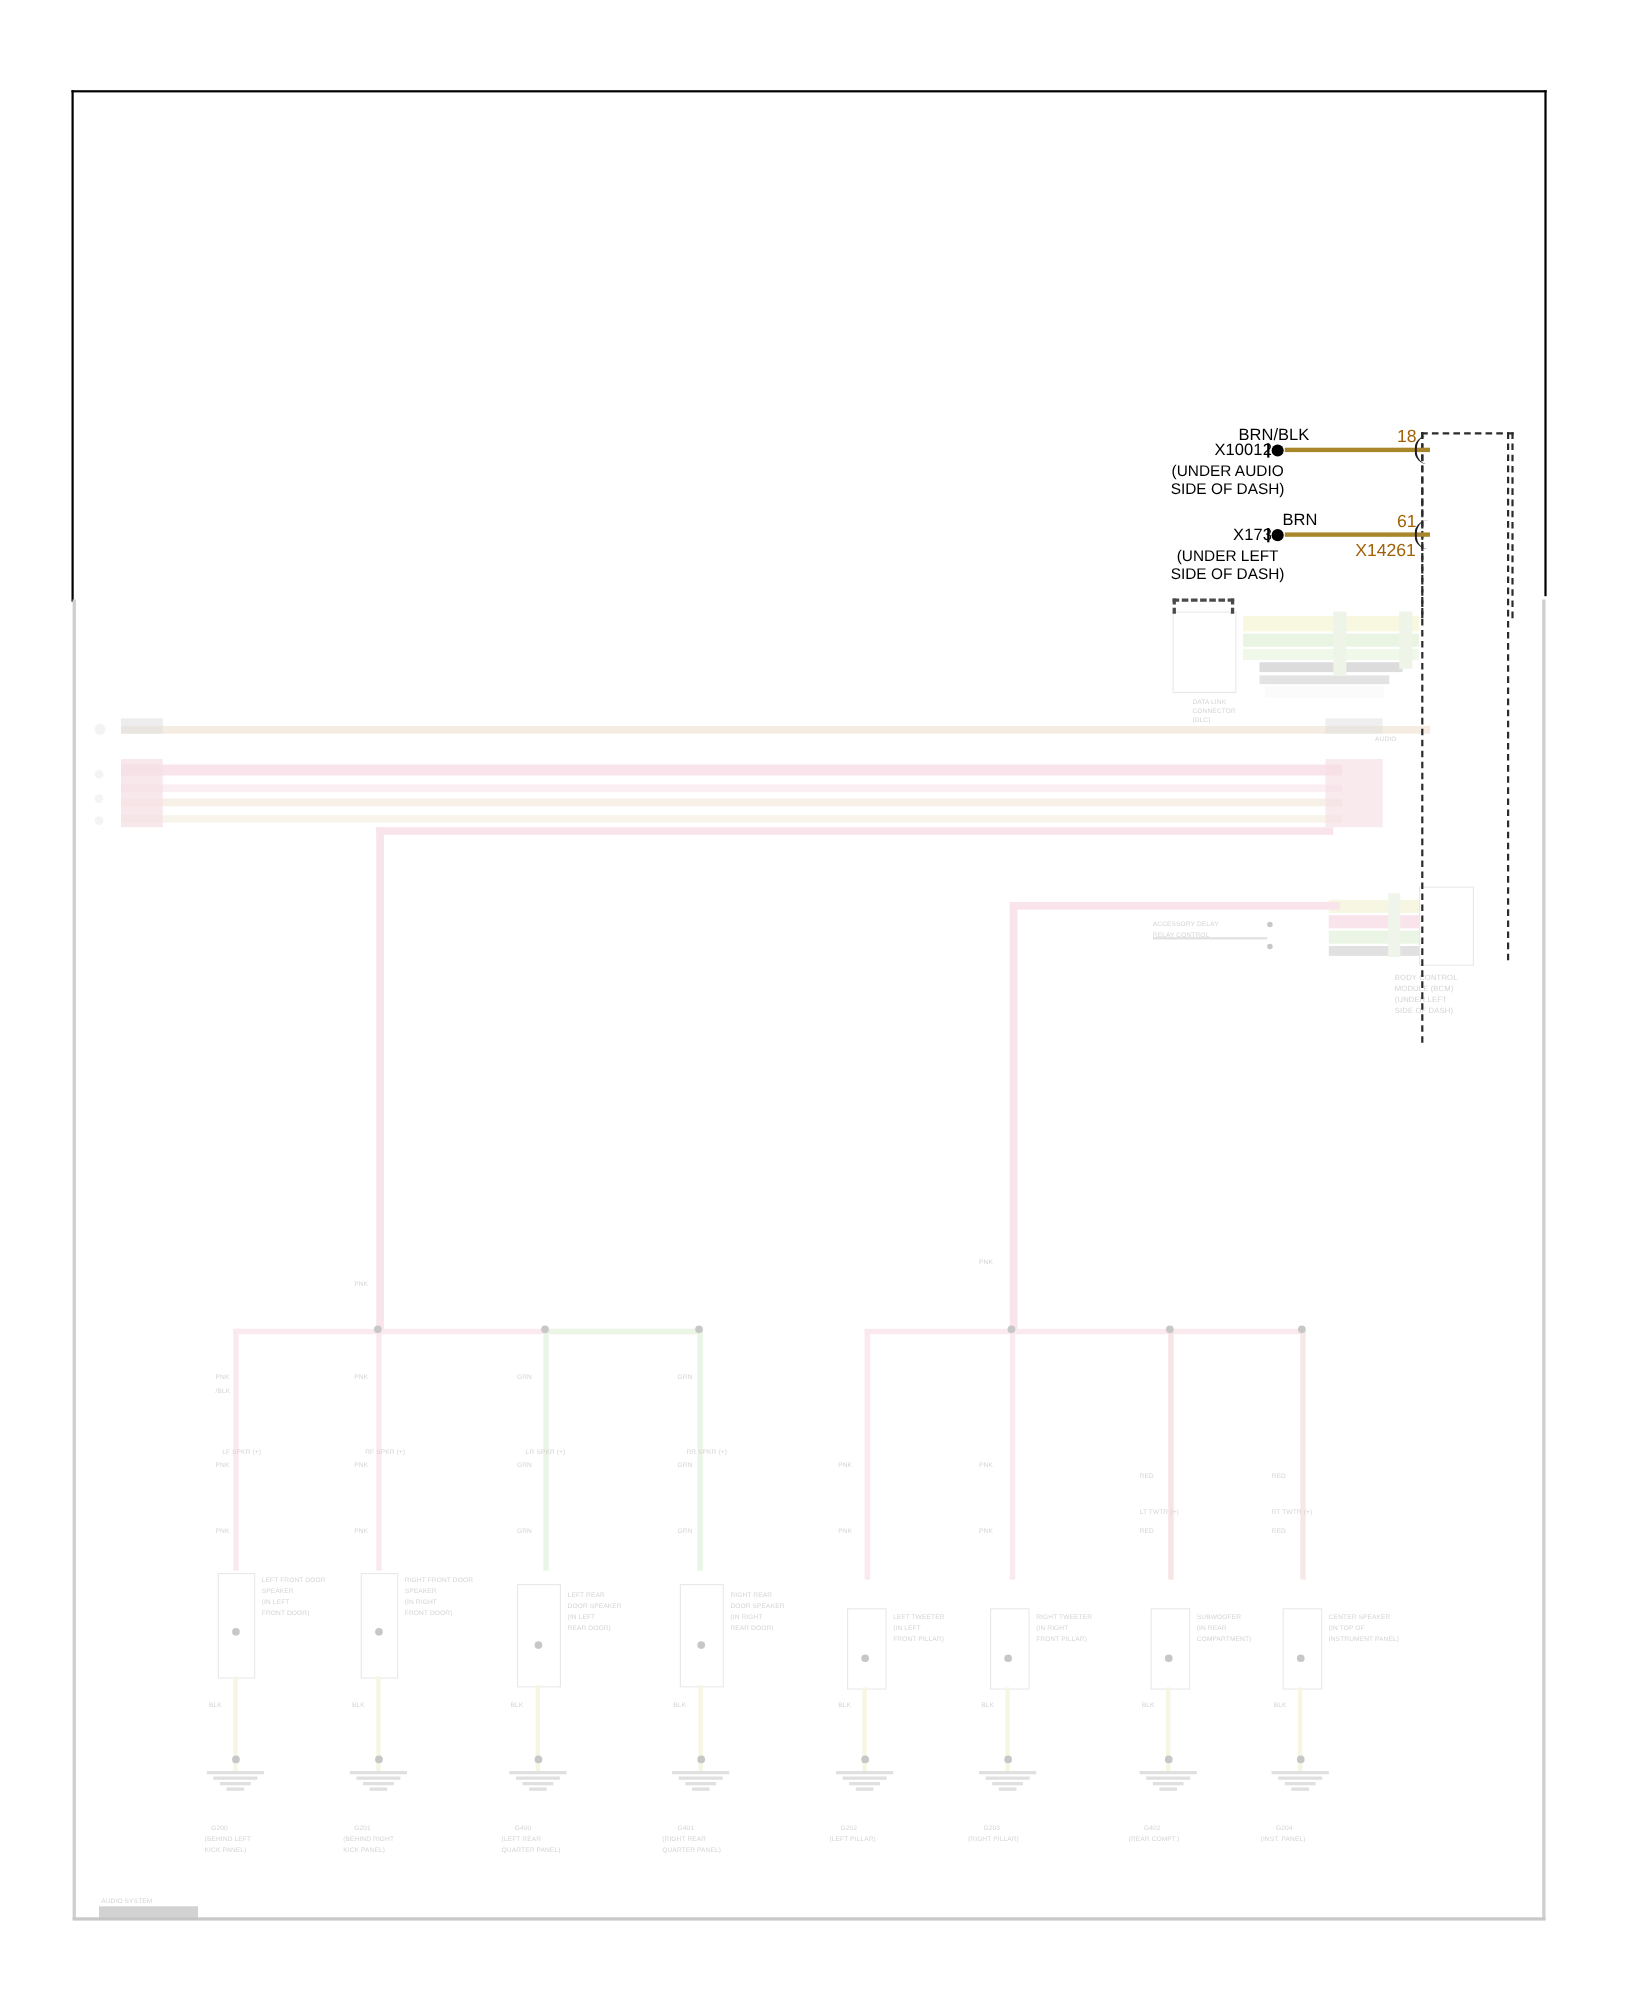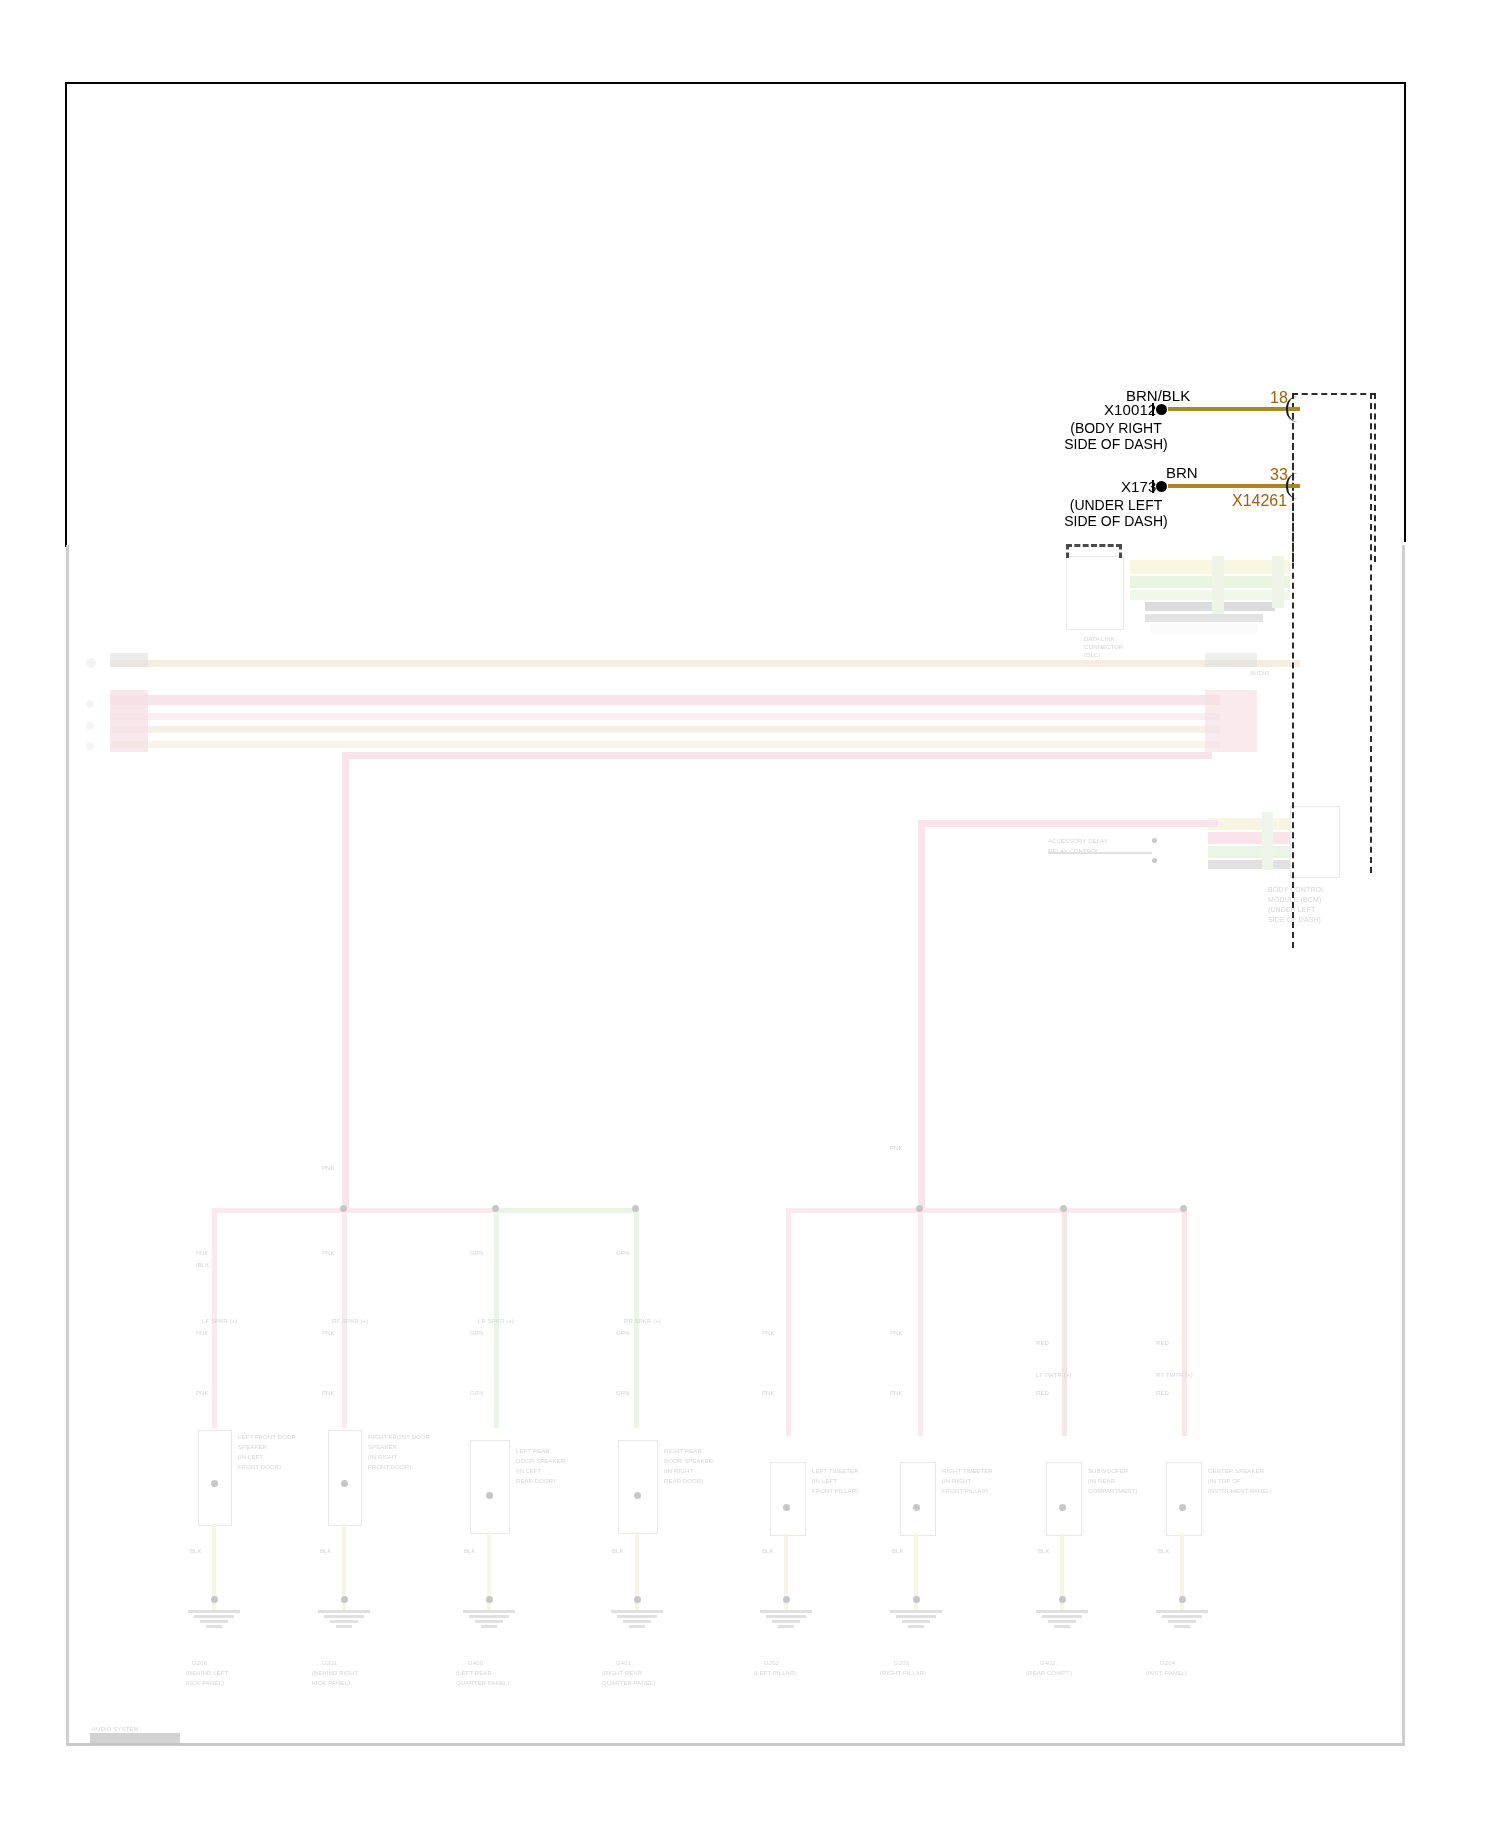--- a/index.html
+++ b/index.html
@@ -452,33 +452,33 @@
   <div class="dash-box" style="left:1292px;top:393px;width:0;height:555px;border:none;border-left:2px dashed #2b2b2b;"></div>
   <div class="dash-box" style="left:1370px;top:393px;width:0;height:480px;border:none;border-left:2px dashed #2b2b2b;"></div>
 
   <div class="dash-box" style="left:1066px;top:544px;width:56px;height:0;border:none;border-top:3px dashed #4a4a4a;"></div>
   <div class="dash-box" style="left:1066px;top:544px;width:0;height:14px;border:none;border-left:3px dashed #4a4a4a;"></div>
   <div class="dash-box" style="left:1119px;top:544px;width:0;height:14px;border:none;border-left:3px dashed #4a4a4a;"></div>
 
   <span class="cn-label" style="left:1104px;top:401px;">X10012</span>
   <span class="cn-tick" style="left:1152px;top:403px;"></span>
   <span class="cn-dot" style="left:1156px;top:404px;"></span>
-  <span class="cn-sub" style="left:1051px;top:420px;width:130px;">(BODY RIGHT</span>
+  <span class="cn-sub" style="left:1051px;top:420px;width:130px;">(UNDER AUDIO</span>
   <span class="cn-sub" style="left:1051px;top:436px;width:130px;">SIDE OF DASH)</span>
 
   <div class="wire-brn" style="left:1168px;top:407px;width:132px;"></div>
   <span class="wire-text" style="left:1126px;top:387px;">BRN/BLK</span>
   <span class="pin-num" style="left:1270px;top:389px;">18</span>
   <span class="brace" style="left:1286px;top:396px;"></span>
 
   <span class="cn-label" style="left:1121px;top:478px;">X173</span>
   <span class="cn-tick" style="left:1152px;top:480px;"></span>
   <span class="cn-dot" style="left:1156px;top:481px;"></span>
   <span class="cn-sub" style="left:1051px;top:497px;width:130px;">(UNDER LEFT</span>
   <span class="cn-sub" style="left:1051px;top:513px;width:130px;">SIDE OF DASH)</span>
 
   <div class="wire-brn" style="left:1168px;top:484px;width:132px;"></div>
   <span class="wire-text" style="left:1166px;top:464px;">BRN</span>
-  <span class="pin-num" style="left:1270px;top:466px;">33</span>
+  <span class="pin-num" style="left:1270px;top:466px;">61</span>
   <span class="pin-num" style="left:1232px;top:492px;">X14261</span>
   <span class="brace" style="left:1286px;top:473px;"></span>
 
 </div>
 
 </body></html>

